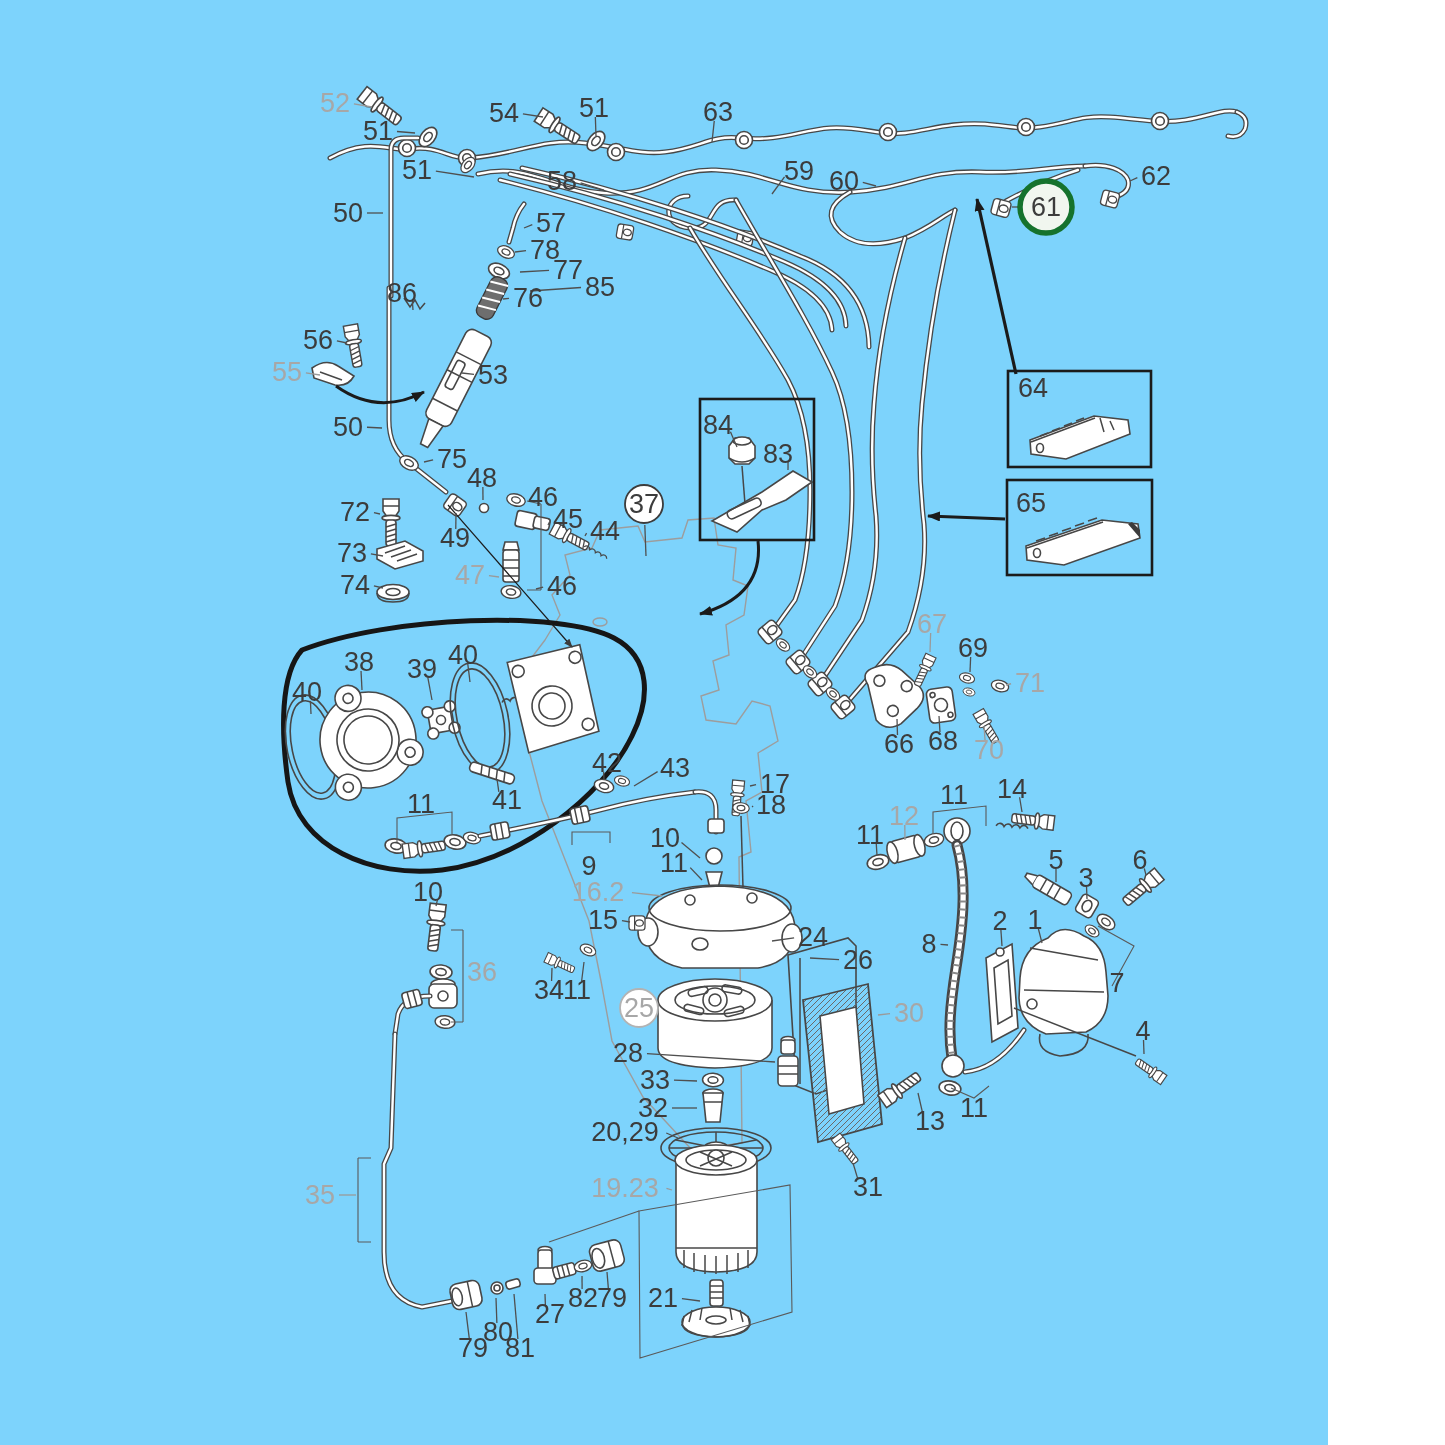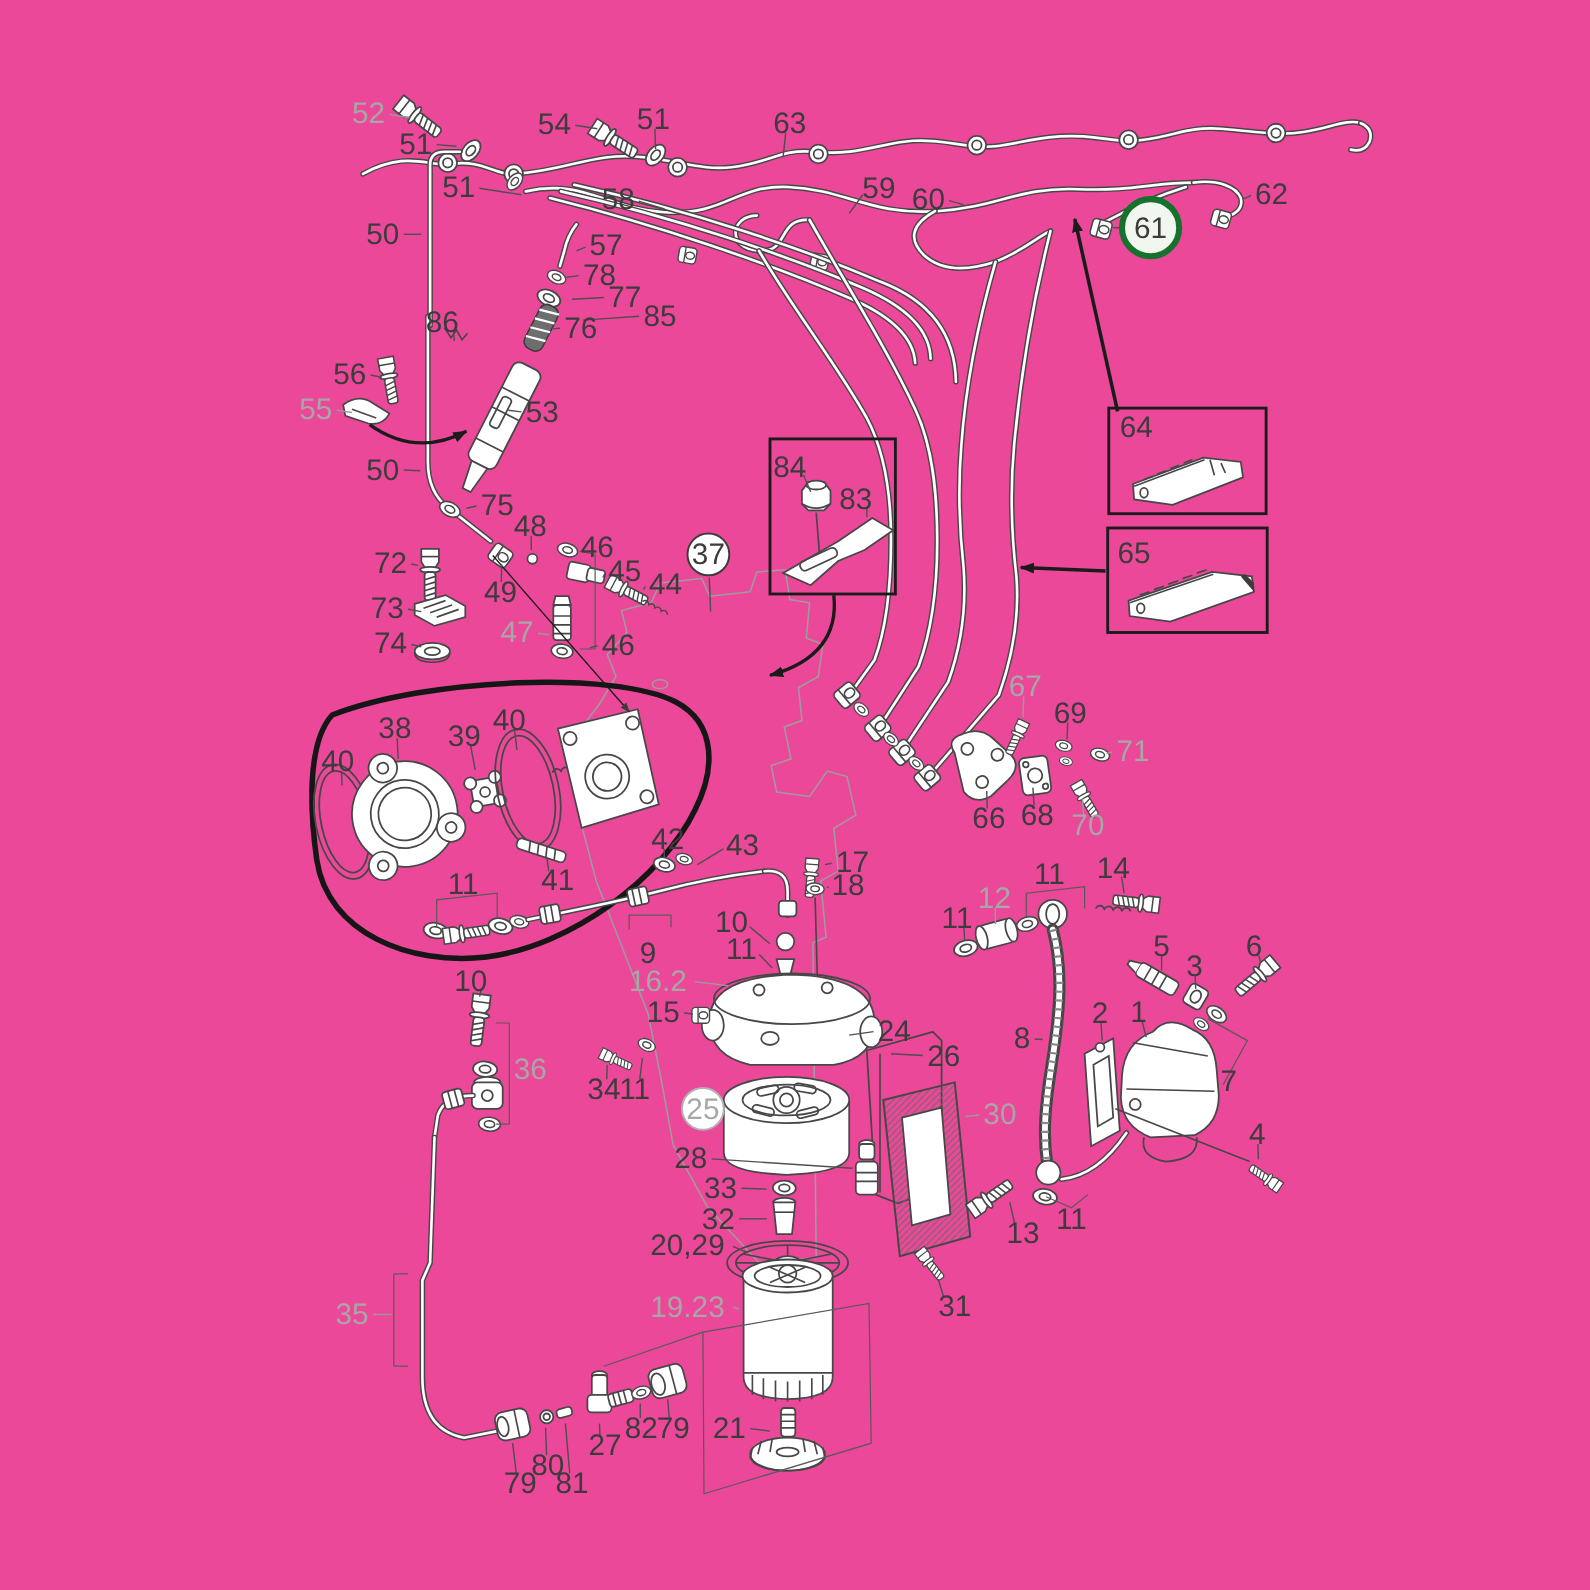--- a/index.html
+++ b/index.html
@@ -1,16 +1,16 @@
 <!DOCTYPE html>
 <html><head>
 <meta charset="utf-8">
 <style>
   html,body{margin:0;padding:0;background:#ffffff;}
-  .stage{position:relative;width:1445px;height:1445px;background:#ec4899;overflow:hidden;
+  .stage{position:relative;width:1328px;height:1445px;background:#7dd3fc;overflow:hidden;
          font-family:"Liberation Sans", sans-serif;}
   svg{position:absolute;left:0;top:0;}
   .pipe{stroke:#474747;stroke-width:5;fill:none;stroke-linecap:round;stroke-linejoin:round;}
   .pipe-in{stroke:#ffffff;fill:none;stroke-linecap:round;stroke-linejoin:round;}
   .thin{stroke:#474747;stroke-width:1.5;fill:none;}
   .part{stroke:#474747;stroke-width:1.6;fill:#ffffff;}
   .partn{stroke:#474747;stroke-width:1.6;fill:none;}
   .lite{stroke:#9d9d9d;stroke-width:1.4;fill:none;}
   .loop{stroke:#161616;stroke-width:5;fill:none;stroke-linejoin:round;}
   .bracket{stroke:#5a5a5a;stroke-width:1.1;fill:none;}

